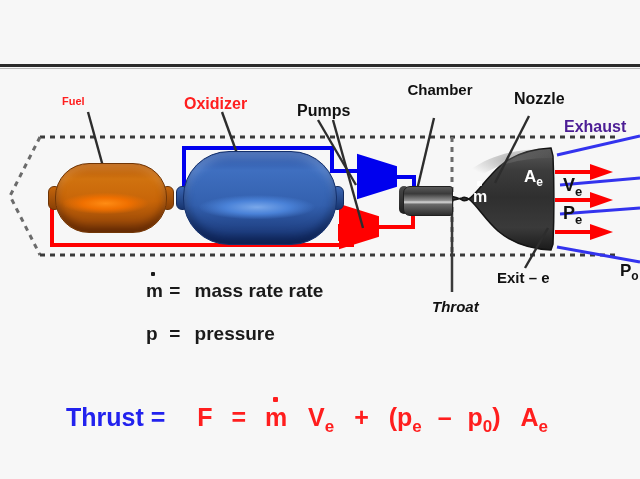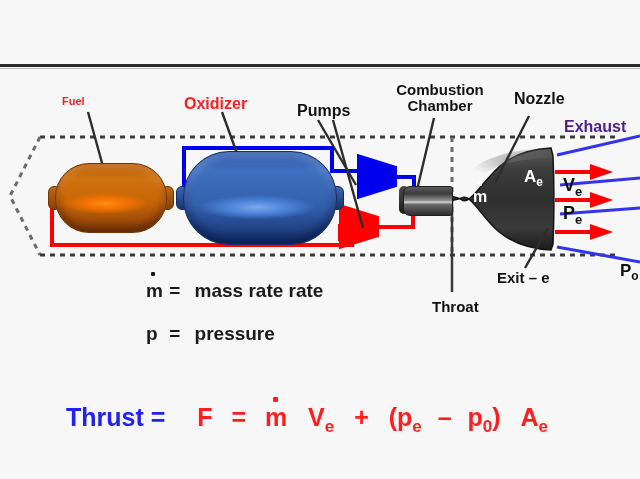--- a/index.html
+++ b/index.html
@@ -201,29 +201,28 @@
   <div class="chamber-cap"></div>
   <div class="chamber"></div>
 
   <div class="lbl red" style="left:62px;top:96px;font-size:11px;">Fuel</div>
 
   <div class="lbl red" style="left:184px;top:96px;font-size:16px;">Oxidizer</div>
 
   <div class="lbl" style="left:297px;top:103px;font-size:16px;">Pumps</div>
 
   <div class="lbl" style="left:392px;top:82px;font-size:15px;text-align:center;width:96px;">
-    <div>Combustion</div>
     <div>Chamber</div>
   </div>
 
   <div class="lbl" style="left:514px;top:91px;font-size:16px;">Nozzle</div>
 
   <div class="lbl blue" style="left:564px;top:119px;font-size:16px;">Exhaust</div>
 
-  <div class="lbl" style="left:432px;top:299px;font-size:15px;">Throat</div>
+  <div class="lbl" style="left:432px;top:299px;font-size:15px;font-style:italic;">Throat</div>
 
   <div class="lbl" style="left:497px;top:270px;font-size:15px;">Exit – e</div>
 
   <div class="lbl white" style="left:524px;top:168px;font-size:17px;">
     <span>A</span><sub style="font-size:12px;">e</sub>
   </div>
 
   <div class="lbl white" style="left:473px;top:189px;font-size:16px;">
     <span style="position:absolute;left:4px;top:-8px;width:5px;height:5px;background:#fff;border-radius:1px;"></span>
     <span>m</span>

